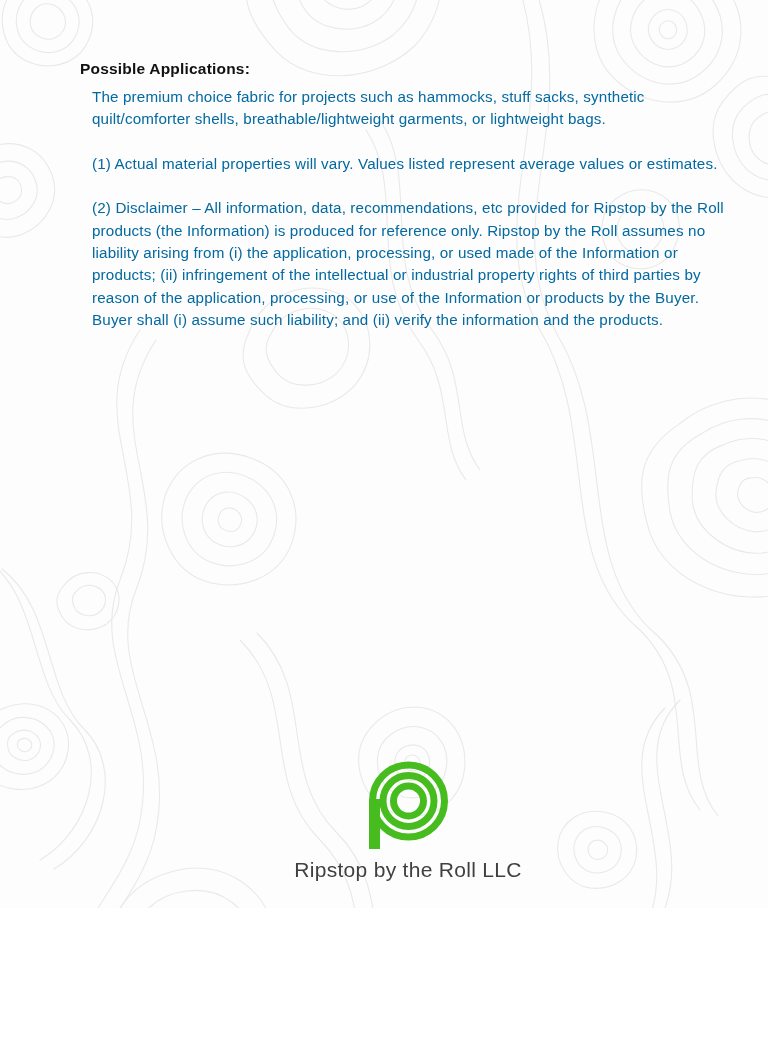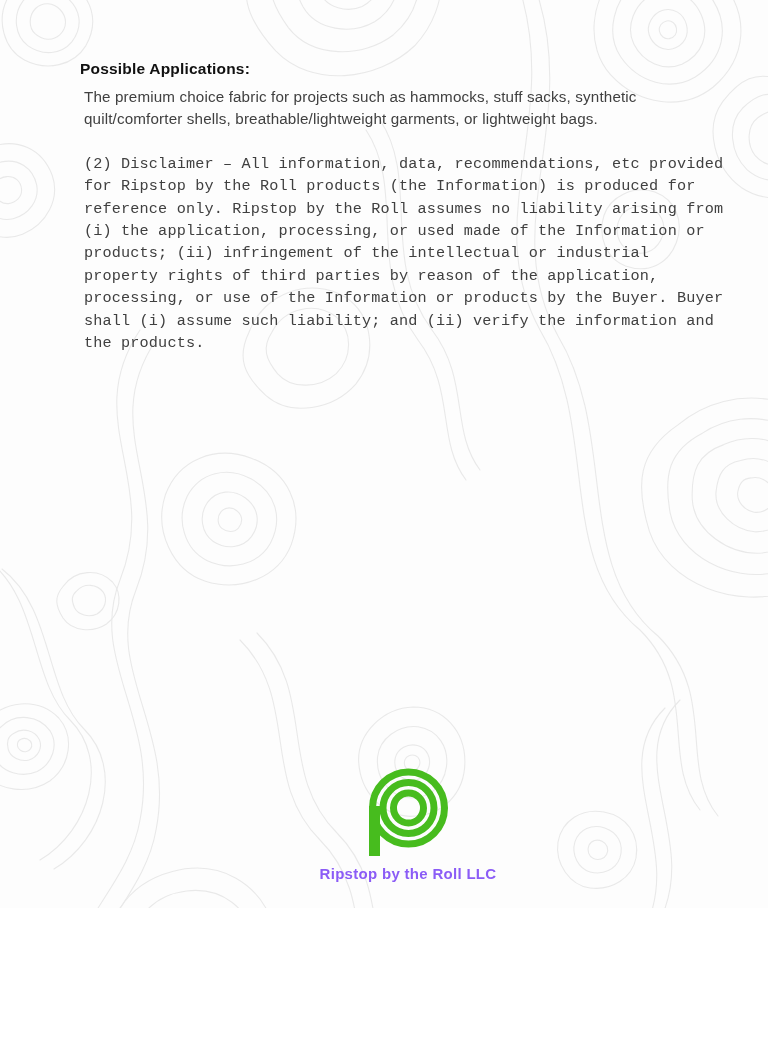--- a/index.html
+++ b/index.html
@@ -16,32 +16,32 @@
     pointer-events:none;
   }
   .content{
     position:absolute;left:80px;top:60px;width:652px;
   }
   .heading{
     margin:0 0 8px 0;
     font-size:15.5px;font-weight:700;letter-spacing:.2px;color:#111111;
   }
   .para{
-    margin:0 0 22px 4px;
+    margin:0 0 22px 12px;
     font-size:15.2px;line-height:22.4px;font-weight:400;
-    letter-spacing:.15px;color:#404040;
+    letter-spacing:.15px;color:#0369a1;
   }
-  .para:last-child{margin-bottom:0;font-family:Liberation Mono, monospace;}
+  .para:last-child{margin-bottom:0;}
   .footer{
     position:absolute;left:80px;bottom:26px;width:656px;
     text-align:center;
   }
   .logo-wrap{display:block;margin:0 auto 9px auto;width:85px;height:88px;}
   .company{
-    font-size:15px;font-weight:700;letter-spacing:.3px;color:#8b5cf6;
+    font-size:21px;font-weight:400;letter-spacing:.3px;color:#404040;
   }
 </style>
 </head>
 <body>
 
 <div class="page">
 
   <svg class="topo" viewBox="0 0 768 1056" fill="none" stroke="#e9e9e9" stroke-width="1.1" stroke-linecap="round" stroke-linejoin="round" aria-hidden="true">
     <defs>
       <path id="b1" vector-effect="non-scaling-stroke" d="M-1,-0.2 C-0.9,-0.75 -0.4,-1.05 0.15,-0.95 C0.7,-0.85 1.05,-0.4 0.95,0.2 C0.85,0.7 0.35,1.02 -0.2,0.95 C-0.7,0.88 -1.08,0.35 -1,-0.2 Z"></path>
@@ -150,20 +150,21 @@
     </g>
     <g transform="translate(330,1050)">
       <use href="#b1" transform="rotate(5) scale(55)"></use>
         <use href="#b1" transform="rotate(12) scale(34)"></use>
     </g>
   </svg>
 
   <div class="content">
     <p class="heading">Possible Applications:</p>
     <p class="para">The premium choice fabric for projects such as hammocks, stuff sacks, synthetic quilt/comforter shells, breathable/lightweight garments, or lightweight bags.</p>
+    <p class="para">(1) Actual material properties will vary. Values listed represent average values or estimates.</p>
     <p class="para">(2) Disclaimer – All information, data, recommendations, etc provided for Ripstop by the Roll products (the Information) is produced for reference only. Ripstop by the Roll assumes no liability arising from (i) the application, processing, or used made of the Information or products; (ii) infringement of the intellectual or industrial property rights of third parties by reason of the application, processing, or use of the Information or products by the Buyer. Buyer shall (i) assume such liability; and (ii) verify the information and the products.</p>
   </div>
 
   <div class="footer">
     <span class="logo-wrap">
       <svg width="85" height="88" viewBox="0 0 80 88" aria-hidden="true">
         <g stroke="#47BC1E" stroke-width="7" fill="none">
           <circle cx="40" cy="40" r="36"></circle>
           <circle cx="40" cy="40" r="25.5"></circle>
           <circle cx="40" cy="40" r="15"></circle>

